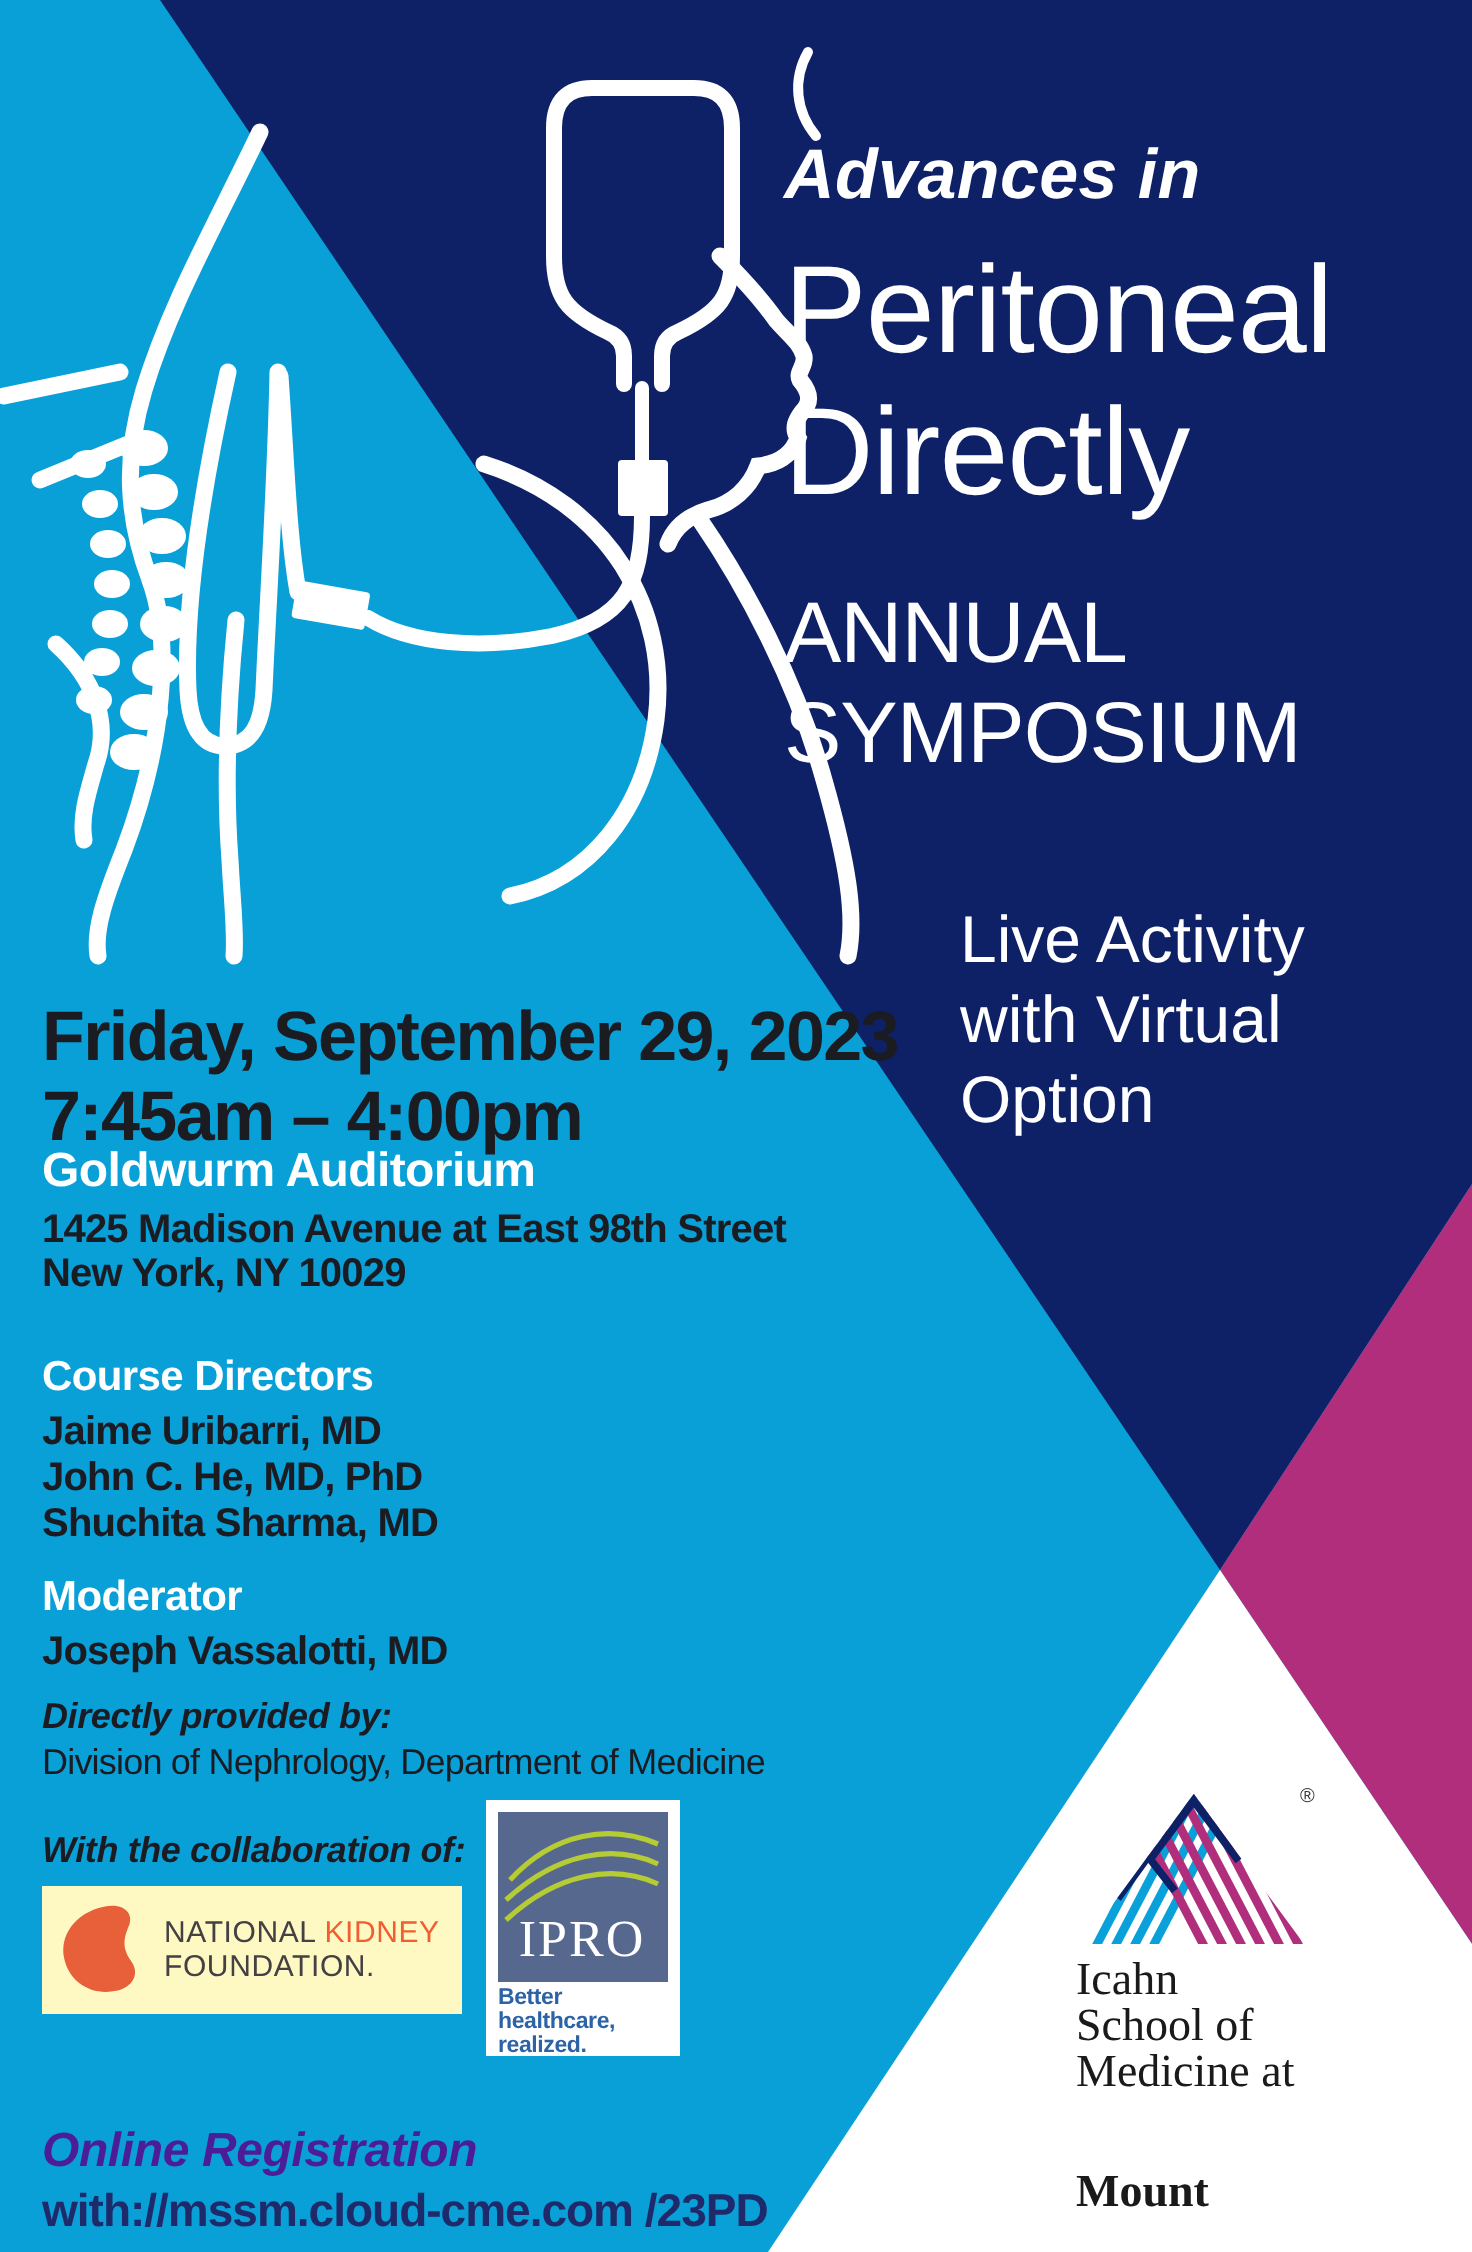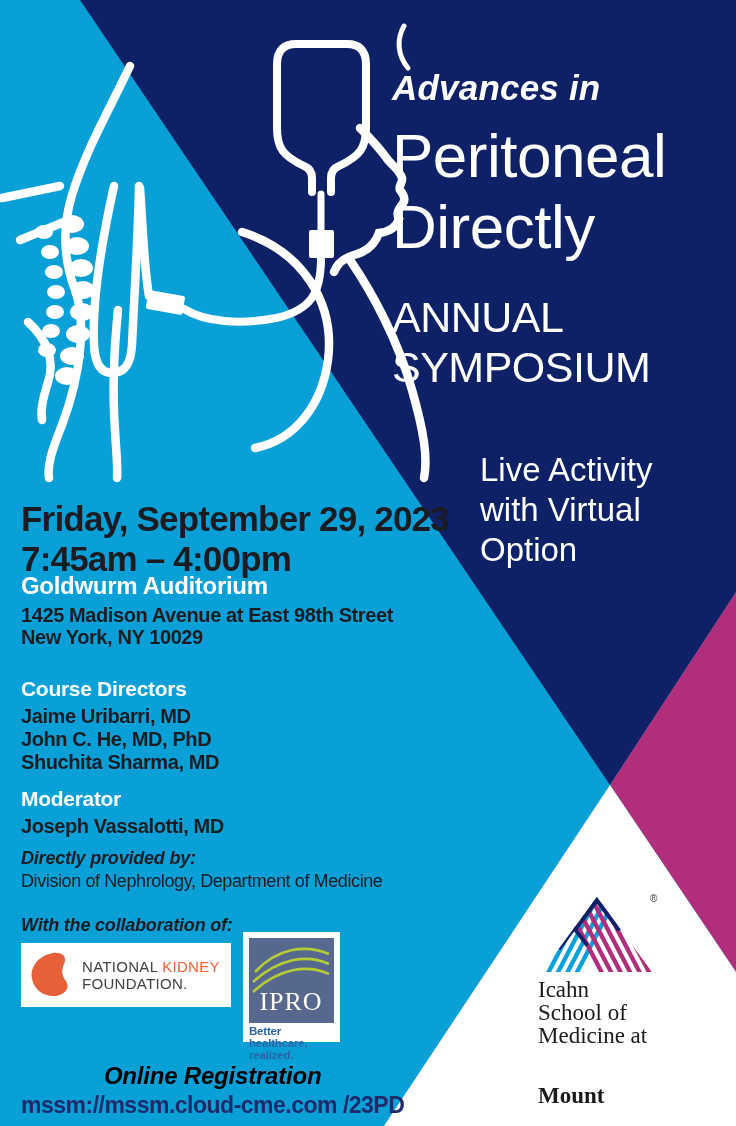--- a/index.html
+++ b/index.html
@@ -22,30 +22,30 @@
   .blk-head-w2{color:#fff;font-weight:700;font-size:21px;margin-bottom:4px;letter-spacing:-0.3px;}
   .dark-lines{font-size:20px;line-height:22px;font-weight:700;letter-spacing:-0.4px;color:#1B1B22;}
   .dark-lines.n{line-height:23px;}
   .directors-block{top:677px;}
   .moderator-block{top:787px;}
   .provided-block{top:848px;}
   .ital-label{font-style:italic;font-weight:700;font-size:18px;letter-spacing:-0.2px;color:#1B1B22;margin-bottom:2px;}
   .plain-lines{font-size:18px;line-height:21px;font-weight:400;letter-spacing:-0.4px;color:#1B1B22;}
   .collab-label{top:915px;}
   
-  .nkf-card{left:21px;top:943px;width:210px;height:64px;background:#ffffff;display:flex;align-items:center;}
+  .nkf-card{left:21px;top:943px;width:210px;height:64px;background:#fef9c3;display:flex;align-items:center;}
   .nkf-bean{margin-left:8px;flex:0 0 auto;}
   .nkf-text{margin-left:7px;font-size:15px;line-height:17px;letter-spacing:.3px;font-weight:500;color:#454043;white-space:nowrap;}
   .nkf-orange{color:#F05E31;}
-  .ipro-card{left:243px;top:932px;width:97px;height:110px;background:#fff;}
+  .ipro-card{left:243px;top:900px;width:97px;height:128px;background:#fff;}
   .ipro-sq{position:absolute;left:6px;top:6px;width:85px;height:85px;background:#57688F;}
   .ipro-tag{position:absolute;left:6px;top:93px;font-size:11.5px;line-height:12px;font-weight:700;color:#2B63A6;letter-spacing:-0.2px;}
   
   .reg-block{top:1062px;}
-  .reg-label{color:#000000;font-style:italic;font-weight:700;font-size:24px;letter-spacing:-0.2px;text-align:center;}
+  .reg-label{color:#4c1d95;font-style:italic;font-weight:700;font-size:24px;letter-spacing:-0.2px;}
   .reg-url{color:#1F2A6B;font-weight:700;font-size:23px;letter-spacing:-0.5px;margin-top:2px;}
   
   .ms-icon{left:538px;top:894px;}
   .ms-reg{left:650px;top:893px;font-size:10px;color:#3a3a3a;}
   .ms-text{left:538px;top:978px;font-family:"Liberation Serif",serif;font-size:23px;line-height:23.2px;color:#1A1A1A;letter-spacing:0;}
   .ms-text .b{font-weight:700;margin-top:36px;}
 </style>
 </head>
 <body>
 
@@ -177,21 +177,21 @@
       </svg>
     </div>
     <div class="ipro-tag">
       <div>Better healthcare,</div>
       <div>realized.</div>
     </div>
   </div>
 
   <div class="abs lcol reg-block">
     <div class="reg-label">Online Registration</div>
-    <div class="reg-url">mssm://mssm.cloud-cme.com /23PD</div>
+    <div class="reg-url">with://mssm.cloud-cme.com /23PD</div>
   </div>
 
   <svg class="abs ms-icon" width="114" height="80" viewBox="0 0 120 84">
     <defs>
         <clipPath id="mt">
           <polygon points="62,3 120,82 4,82"></polygon>
         </clipPath>
       </defs>
     <g clip-path="url(#mt)">
       <g stroke="#0AA1DA" stroke-width="4.6">

